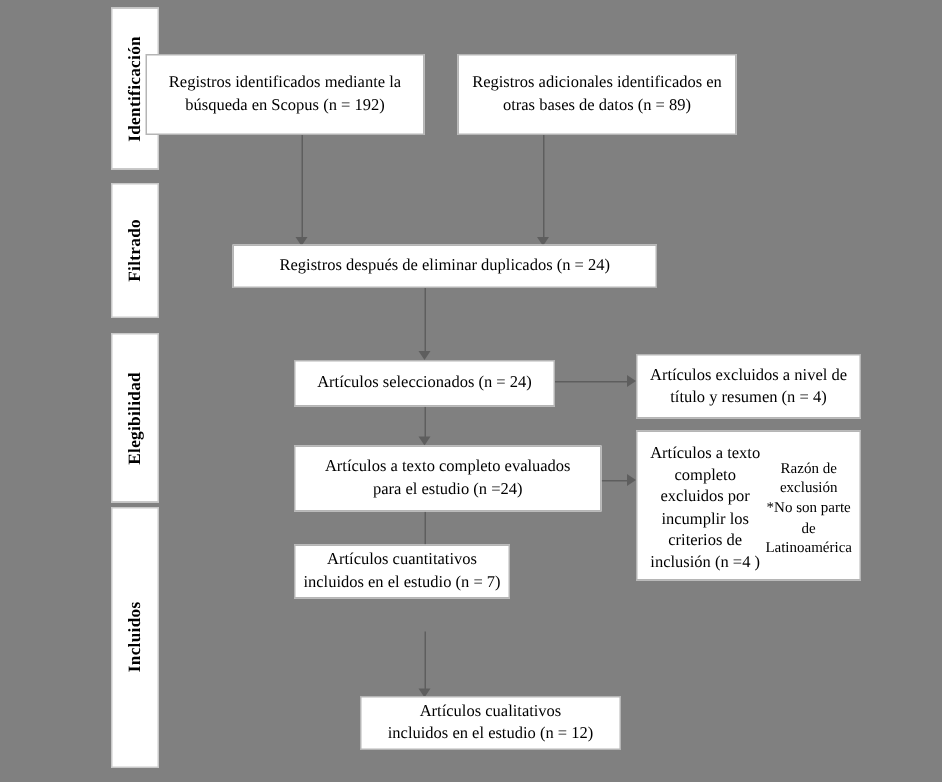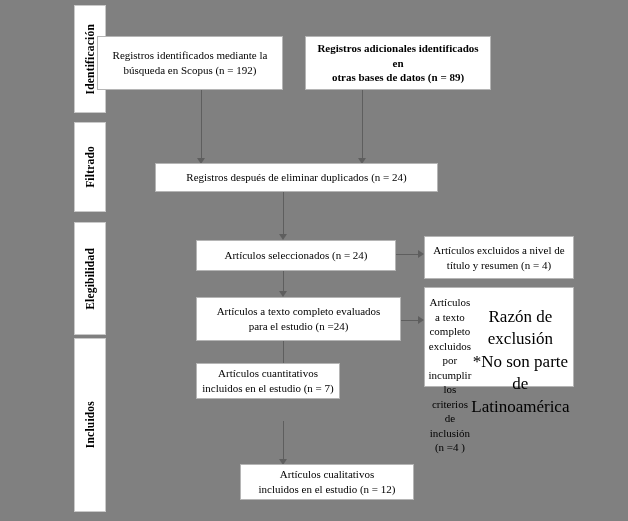--- a/index.html
+++ b/index.html
@@ -59,21 +59,21 @@
     line-height: 1.32;
     color: #000000;
     white-space: pre-line;
   }
   .node.top-aligned {
     align-items: flex-start;
     padding-top: 7px;
   }
   .node .node-sub {
     font-family: "Liberation Serif", "DejaVu Serif", serif;
-    font-size: 17px;
+    font-size: 10px;
     line-height: 1.32;
     color: #000000;
     white-space: pre-line;
     display: block;
     margin-top: 11px;
   }
 
   
   .conn-v {
     position: absolute;
@@ -145,30 +145,30 @@
   <div class="arrow-down" style="left:279px; top:379px;"></div>
 
   <div class="conn-v" style="left:283px; top:421px; height:40px;"></div>
   <div class="arrow-down" style="left:279px; top:459px;"></div>
 
   <div class="node" style="left:97px; top:36px; width:186px; height:54px;">
     <span class="node-text">Registros identificados mediante la
 búsqueda en Scopus (n = 192)</span>
   </div>
 
-  <div class="node" style="left:305px; top:36px; width:186px; height:54px;font-weight:bold;">
+  <div class="node" style="left:305px; top:36px; width:186px; height:54px;">
     <span class="node-text">Registros adicionales identificados en
 otras bases de datos (n = 89)</span>
   </div>
 
   <div class="node" style="left:155px; top:163px; width:283px; height:29px;">
     <span class="node-text">Registros después de eliminar duplicados (n = 24)</span>
   </div>
 
-  <div class="node" style="left:196px; top:240px; width:200px; height:31px;">
+  <div class="node" style="left:196px; top:240px; width:174px; height:31px;">
     <span class="node-text">Artículos seleccionados (n = 24)</span>
   </div>
 
   <div class="node" style="left:424px; top:236px; width:150px; height:43px;">
     <span class="node-text">Artículos excluidos a nivel de
 título y resumen (n = 4)</span>
   </div>
 
   <div class="node" style="left:196px; top:297px; width:205px; height:44px;">
     <span class="node-text">Artículos a texto completo evaluados

